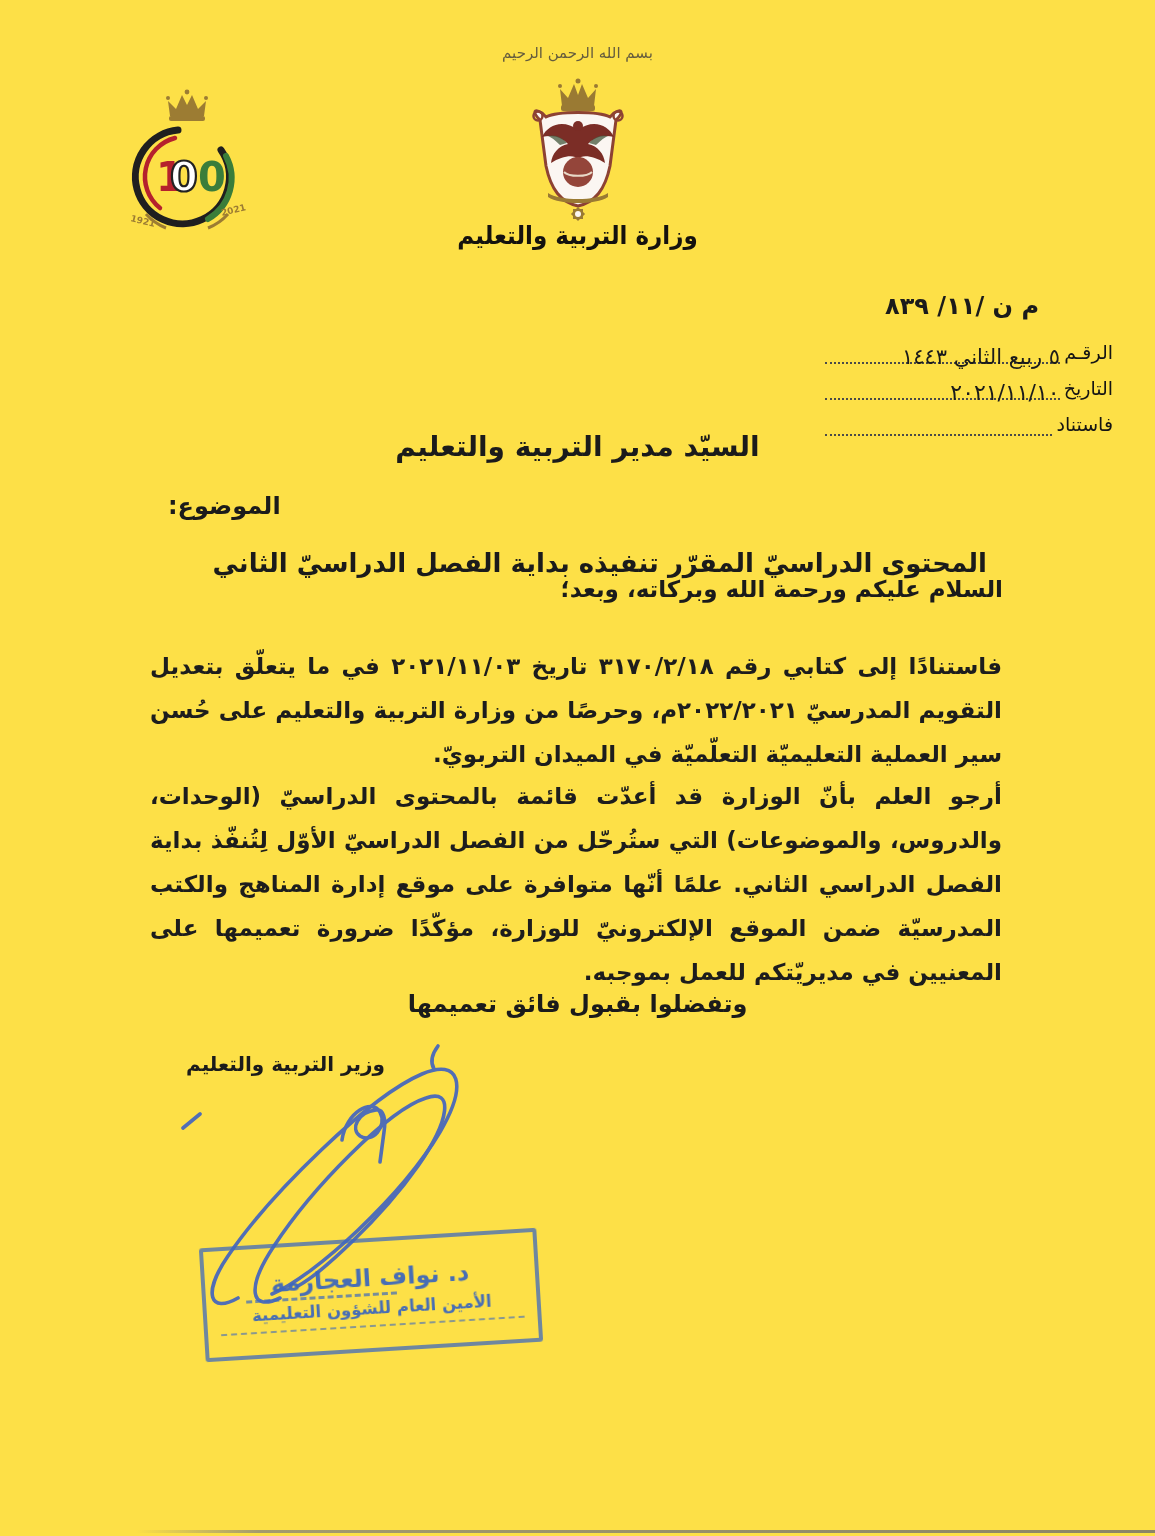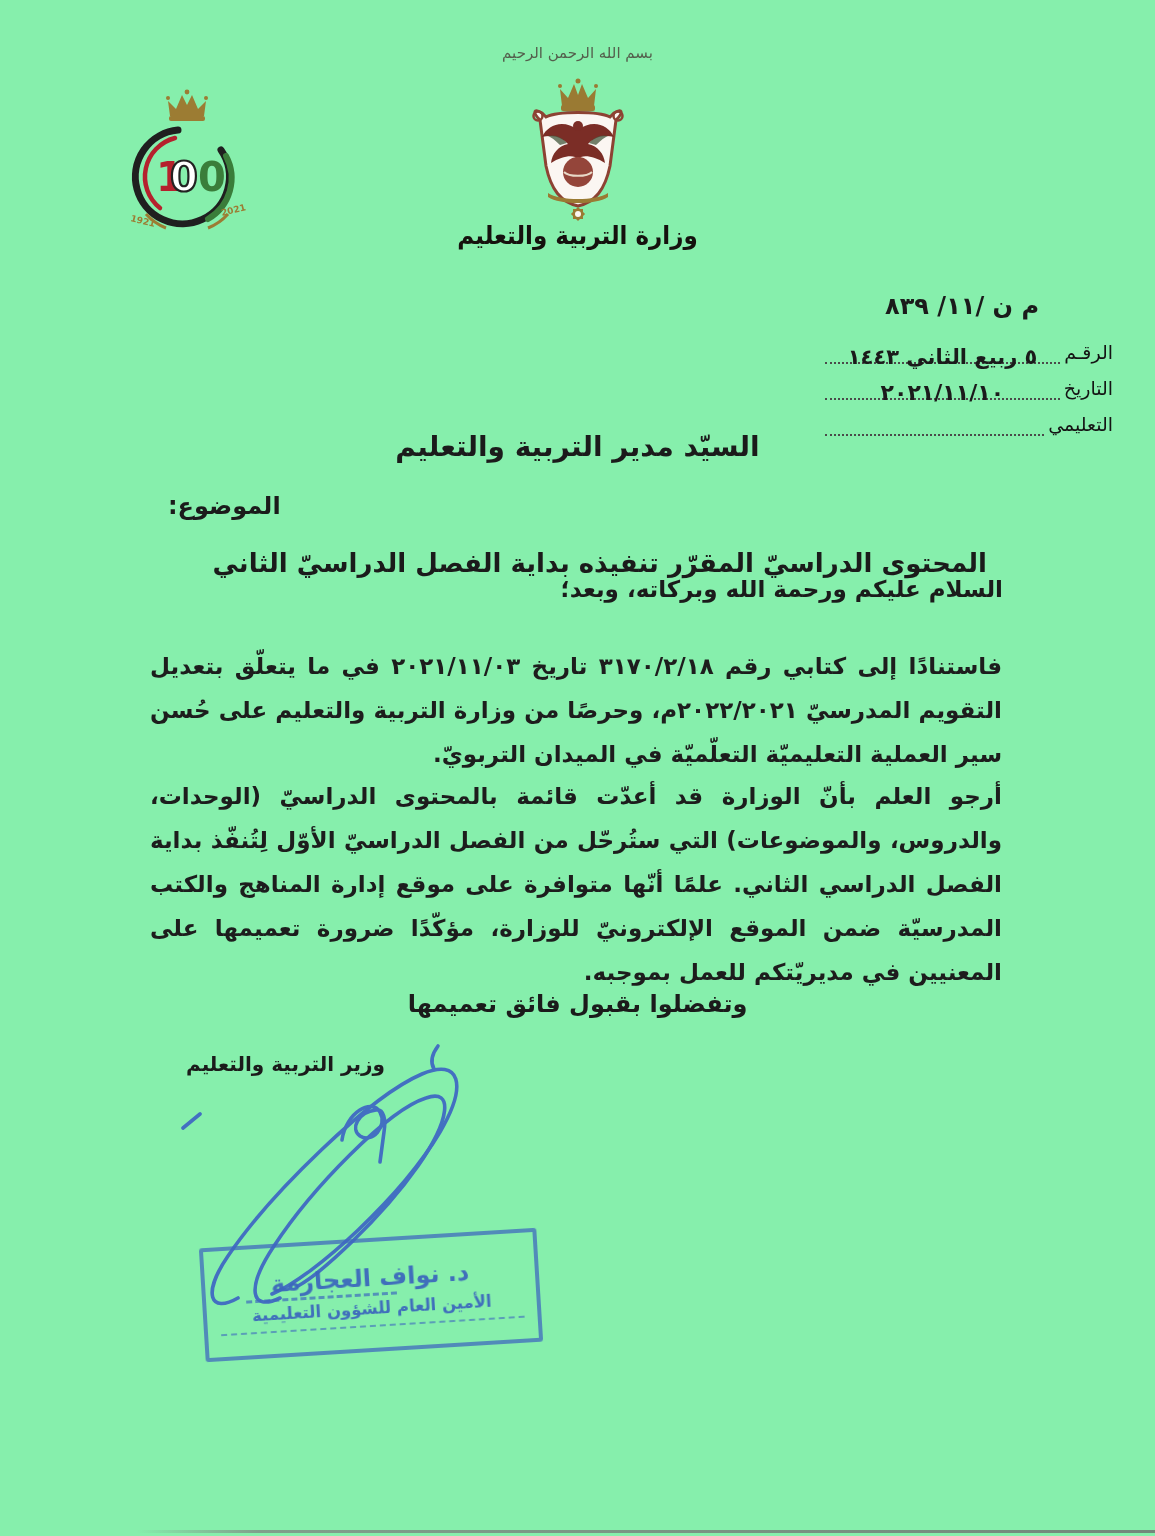--- a/index.html
+++ b/index.html
@@ -1,35 +1,35 @@
 <!DOCTYPE html>
 <html lang="ar"><head>
 <meta charset="utf-8">
 <style>
   html,body{margin:0;padding:0;background:#e8e8e8;}
   .page{
     position:relative; width:1155px; height:1536px; margin:0 auto;
-    background:#86efac; overflow:hidden;
+    background:#fde047; overflow:hidden;
     font-family:"DejaVu Sans", sans-serif; color:#1b1b1b;
   }
   .abs{position:absolute;}
   .ctr{left:50%; transform:translateX(-50%); white-space:nowrap;}
   .soft{filter:blur(0.4px);}
 
   
   .bismillah{top:44px; font-size:15px; color:#4b463c; opacity:.85; letter-spacing:.5px; filter:blur(0.3px);}
   .ministry-name{top:222px; font-size:23px; font-weight:bold; color:#15120e; transform:translateX(-50%) scaleY(1.08); filter:blur(0.3px);}
 
   
   .ref-number{top:292px; right:116px; font-size:24px; font-weight:bold; letter-spacing:1px; direction:rtl; white-space:nowrap;}
   .ref-rows{top:330px; right:42px; width:292px;}
   .ref-row{display:flex; direction:rtl; align-items:flex-end; height:34px; margin-bottom:2px;}
   .ref-label{font-size:19px; padding-bottom:1px; white-space:nowrap; color:#141414;}
   .ref-leader{flex:1; position:relative; border-bottom:2px dotted #4a4a4a; height:100%; margin:0 4px;}
-  .ref-value{position:absolute; left:0; right:0; bottom:-7px; text-align:center; font-weight:bold; white-space:nowrap; direction:rtl;}
+  .ref-value{position:absolute; left:0; right:0; bottom:-7px; text-align:right; font-weight:normal; white-space:nowrap; direction:rtl;}
   .ref-value.hijri{font-size:21px;}
   .ref-value.greg{font-size:22px; letter-spacing:1px;}
 
   
   .addressee{top:430px; font-size:28px; font-weight:bold; direction:rtl;}
   .subject-label{top:492px; left:168px; font-size:24px; font-weight:bold; direction:rtl;}
   .subject{top:548px; right:168px; font-size:26px; font-weight:bold; direction:rtl; white-space:nowrap;}
   .greeting{top:576px; right:152px; font-size:23px; font-weight:bold; direction:rtl; white-space:nowrap;}
   .body-par{left:150px; width:852px; direction:rtl; text-align:justify; font-size:23px; font-weight:bold; line-height:44px; color:#1d1d1d;}
   .par1{top:644px;}
@@ -124,21 +124,21 @@
         <span class="ref-value hijri">٥ ربيع الثاني ١٤٤٣</span>
       </span>
     </div>
     <div class="ref-row">
       <span class="ref-label">التاريخ</span>
       <span class="ref-leader">
         <span class="ref-value greg">٢٠٢١/١١/١٠</span>
       </span>
     </div>
     <div class="ref-row">
-      <span class="ref-label">التعليمي</span>
+      <span class="ref-label">فاستناد</span>
       <span class="ref-leader">
         <span class="ref-value"></span>
       </span>
     </div>
   </div>
 
   <div class="abs ctr addressee">السيّد مدير التربية والتعليم</div>
 
   <div class="abs subject-label">الموضوع:</div>
 

